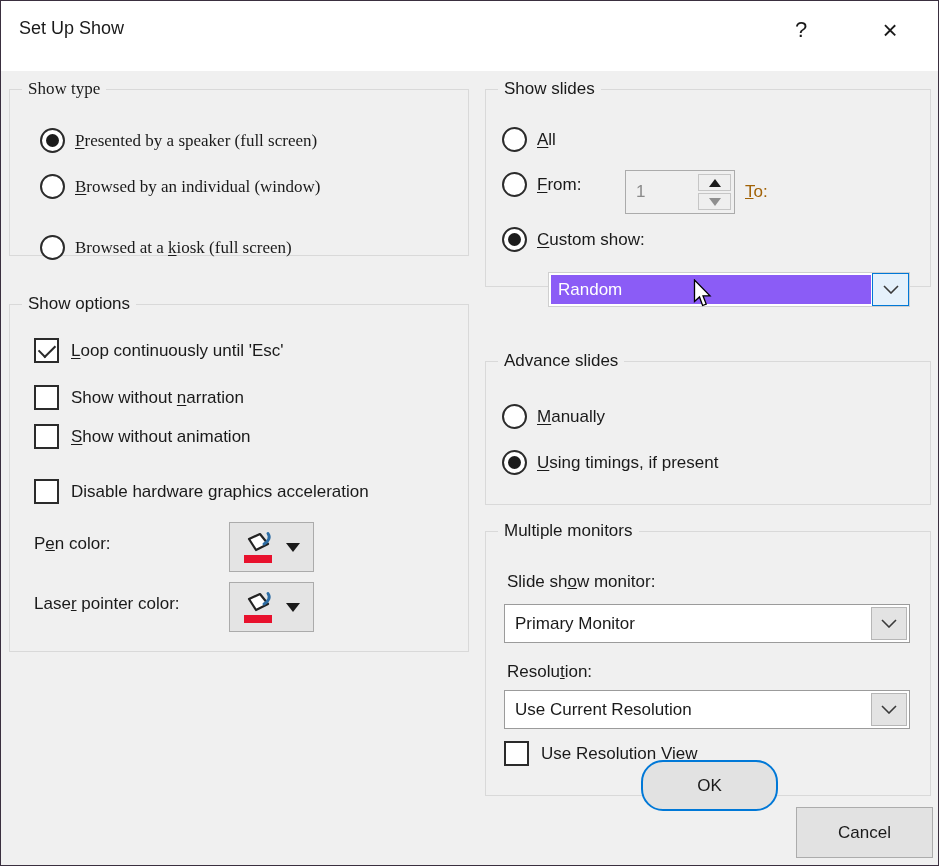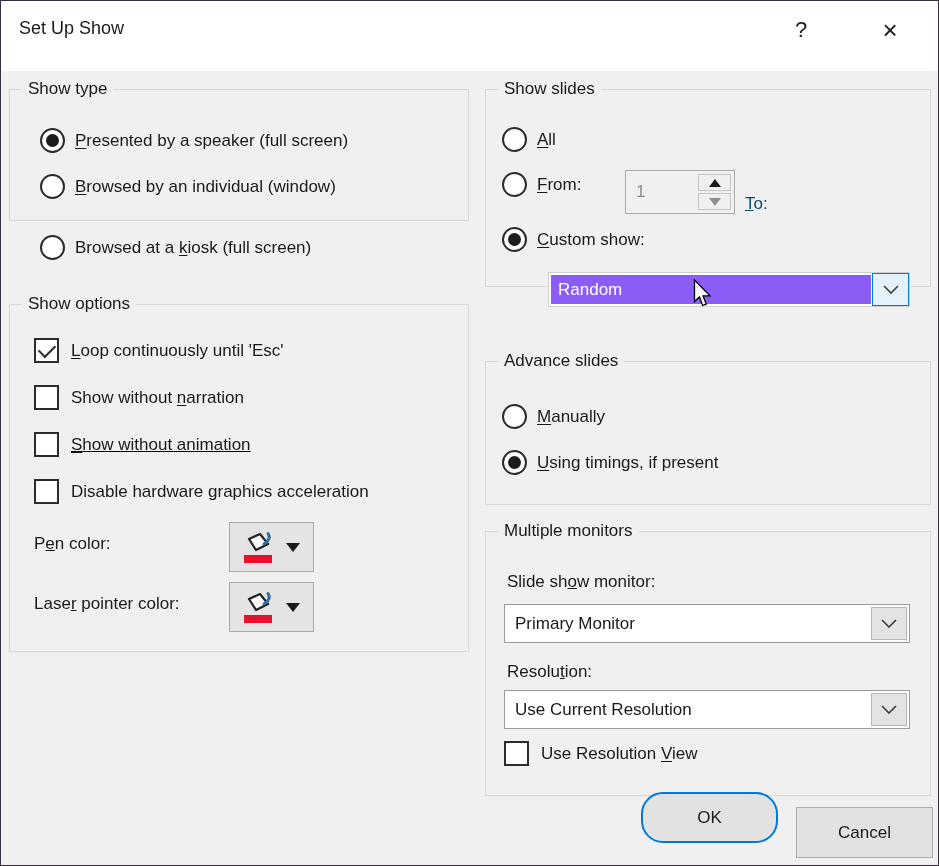--- a/index.html
+++ b/index.html
@@ -136,21 +136,21 @@
   <div class="titlebar">
     <div class="title">Set Up Show</div>
     <button class="caption-btn help-btn">
       <span>?</span>
     </button>
     <button class="caption-btn close-btn">
       <span>×</span>
     </button>
   </div>
 
-  <div class="group" style="left:8px; top:88px; width:460px; height:132px;">
+  <div class="group" style="left:8px; top:88px; width:460px; height:167px;font-family:Liberation Serif, serif;">
     <span class="legend">Show type</span>
 
     <div class="row" style="left:30px; top:37px;">
       <span class="radio on"></span>
       <span class="lbl"><span></span><u>P</u><span>resented by a speaker (full screen)</span></span>
     </div>
     <div class="row" style="left:30px; top:83px;">
       <span class="radio"></span>
       <span class="lbl"><span></span><u>B</u><span>rowsed by an individual (window)</span></span>
     </div>
@@ -164,21 +164,21 @@
     <span class="legend">Show options</span>
 
     <div class="row" style="left:24px; top:32px;">
       <span class="check on"></span>
       <span class="lbl"><span></span><u>L</u><span>oop continuously until 'Esc'</span></span>
     </div>
     <div class="row" style="left:24px; top:79px;">
       <span class="check"></span>
       <span class="lbl"><span>Show without </span><u>n</u><span>arration</span></span>
     </div>
-    <div class="row" style="left:24px; top:126px;text-decoration:underline;">
+    <div class="row" style="left:24px; top:118px;">
       <span class="check"></span>
       <span class="lbl"><span></span><u>S</u><span>how without animation</span></span>
     </div>
     <div class="row" style="left:24px; top:173px;">
       <span class="check"></span>
       <span class="lbl"><span>Disable hardware </span><u>g</u><span>raphics acceleration</span></span>
     </div>
 
     <span class="static-label" style="left:24px; top:229px;"><span>P</span><u>e</u><span>n color:</span></span>
     <button class="penbtn" style="left:219px; top:217px;">
@@ -219,21 +219,21 @@
       <span class="spinbtns">
         <span class="spinbtn">
             <span class="tri-up"></span>
           </span>
         <span class="spinbtn">
             <span class="tri-dn"></span>
           </span>
       </span>
     </div>
 
-    <span class="static-label" style="left:259px; top:104px; color:#0c4a6e;"><span></span><u>T</u><span>o:</span></span>
+    <span class="static-label" style="left:259px; top:92px; color:#a16207;"><span></span><u>T</u><span>o:</span></span>
 
 
     <div class="row" style="left:16px; top:136px;">
       <span class="radio on"></span>
       <span class="lbl"><span></span><u>C</u><span>ustom show:</span></span>
     </div>
 
     <div class="combo-sel" style="left:62px; top:182px; width:362px; height:35px;">
       <span class="sel">Random</span>
       <span class="dd">
@@ -281,20 +281,20 @@
         </svg>
       </span>
     </div>
 
     <div class="row" style="left:18px; top:208px;">
       <span class="check"></span>
       <span class="lbl"><span>Use Resolution </span><u>V</u><span>iew</span></span>
     </div>
   </div>
 
-  <button class="btn default" style="left:640px; top:791px;border-radius:22px;">OK</button>
+  <button class="btn default" style="left:640px; top:759px;border-radius:22px;">OK</button>
   <button class="btn" style="left:795px; top:806px;">Cancel</button>
 
   <svg class="cursor" width="19" height="29" viewBox="0 0 19 29">
     <path d="M1.5 1 L1.5 22.5 L6.5 18 L9.6 26.5 L13.2 25.1 L10 16.8 L17 16.8 Z" fill="#ffffff" stroke="#000000" stroke-width="1.3"></path>
   </svg>
 
 </div>
 
 </body></html>

